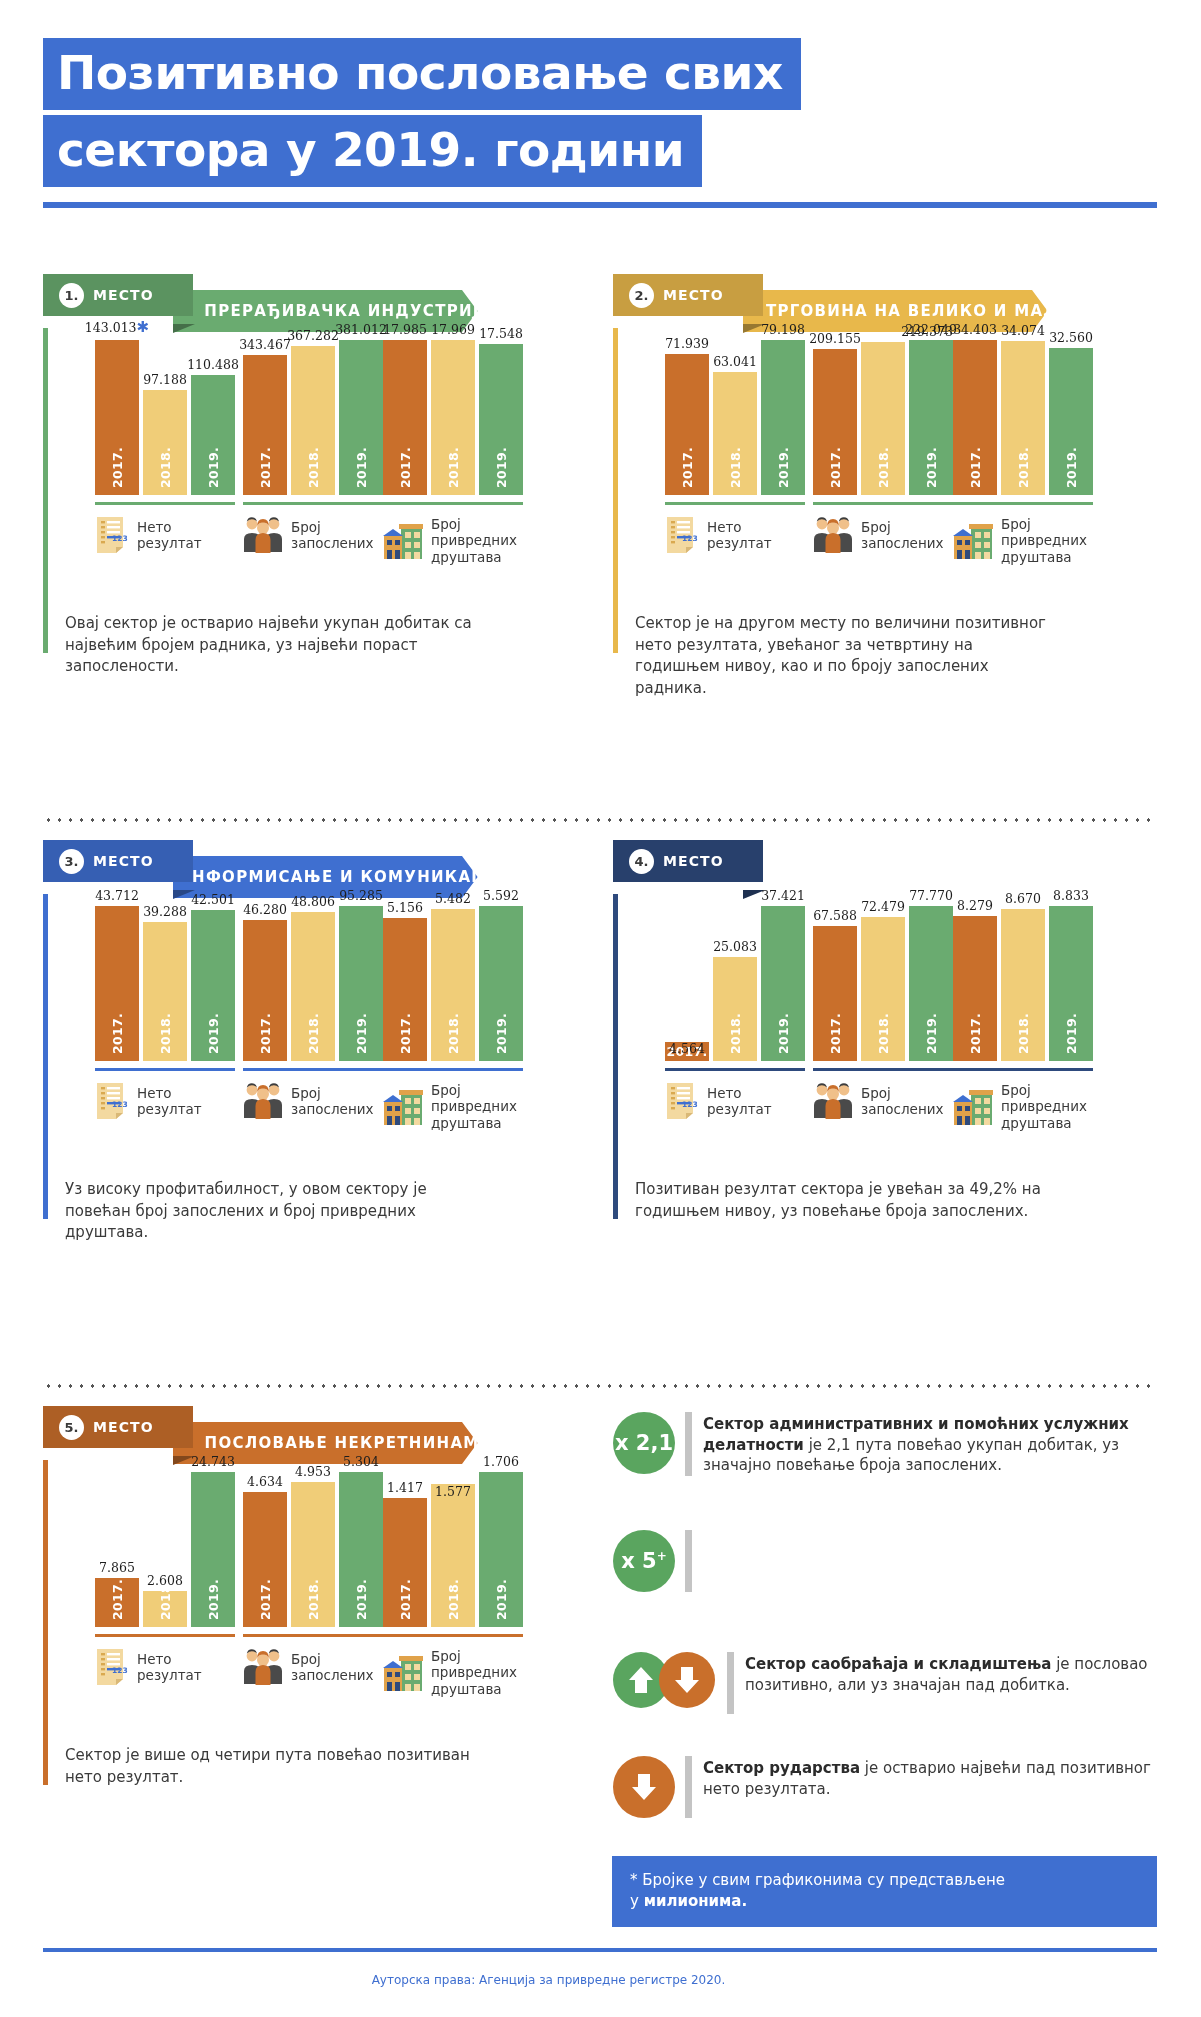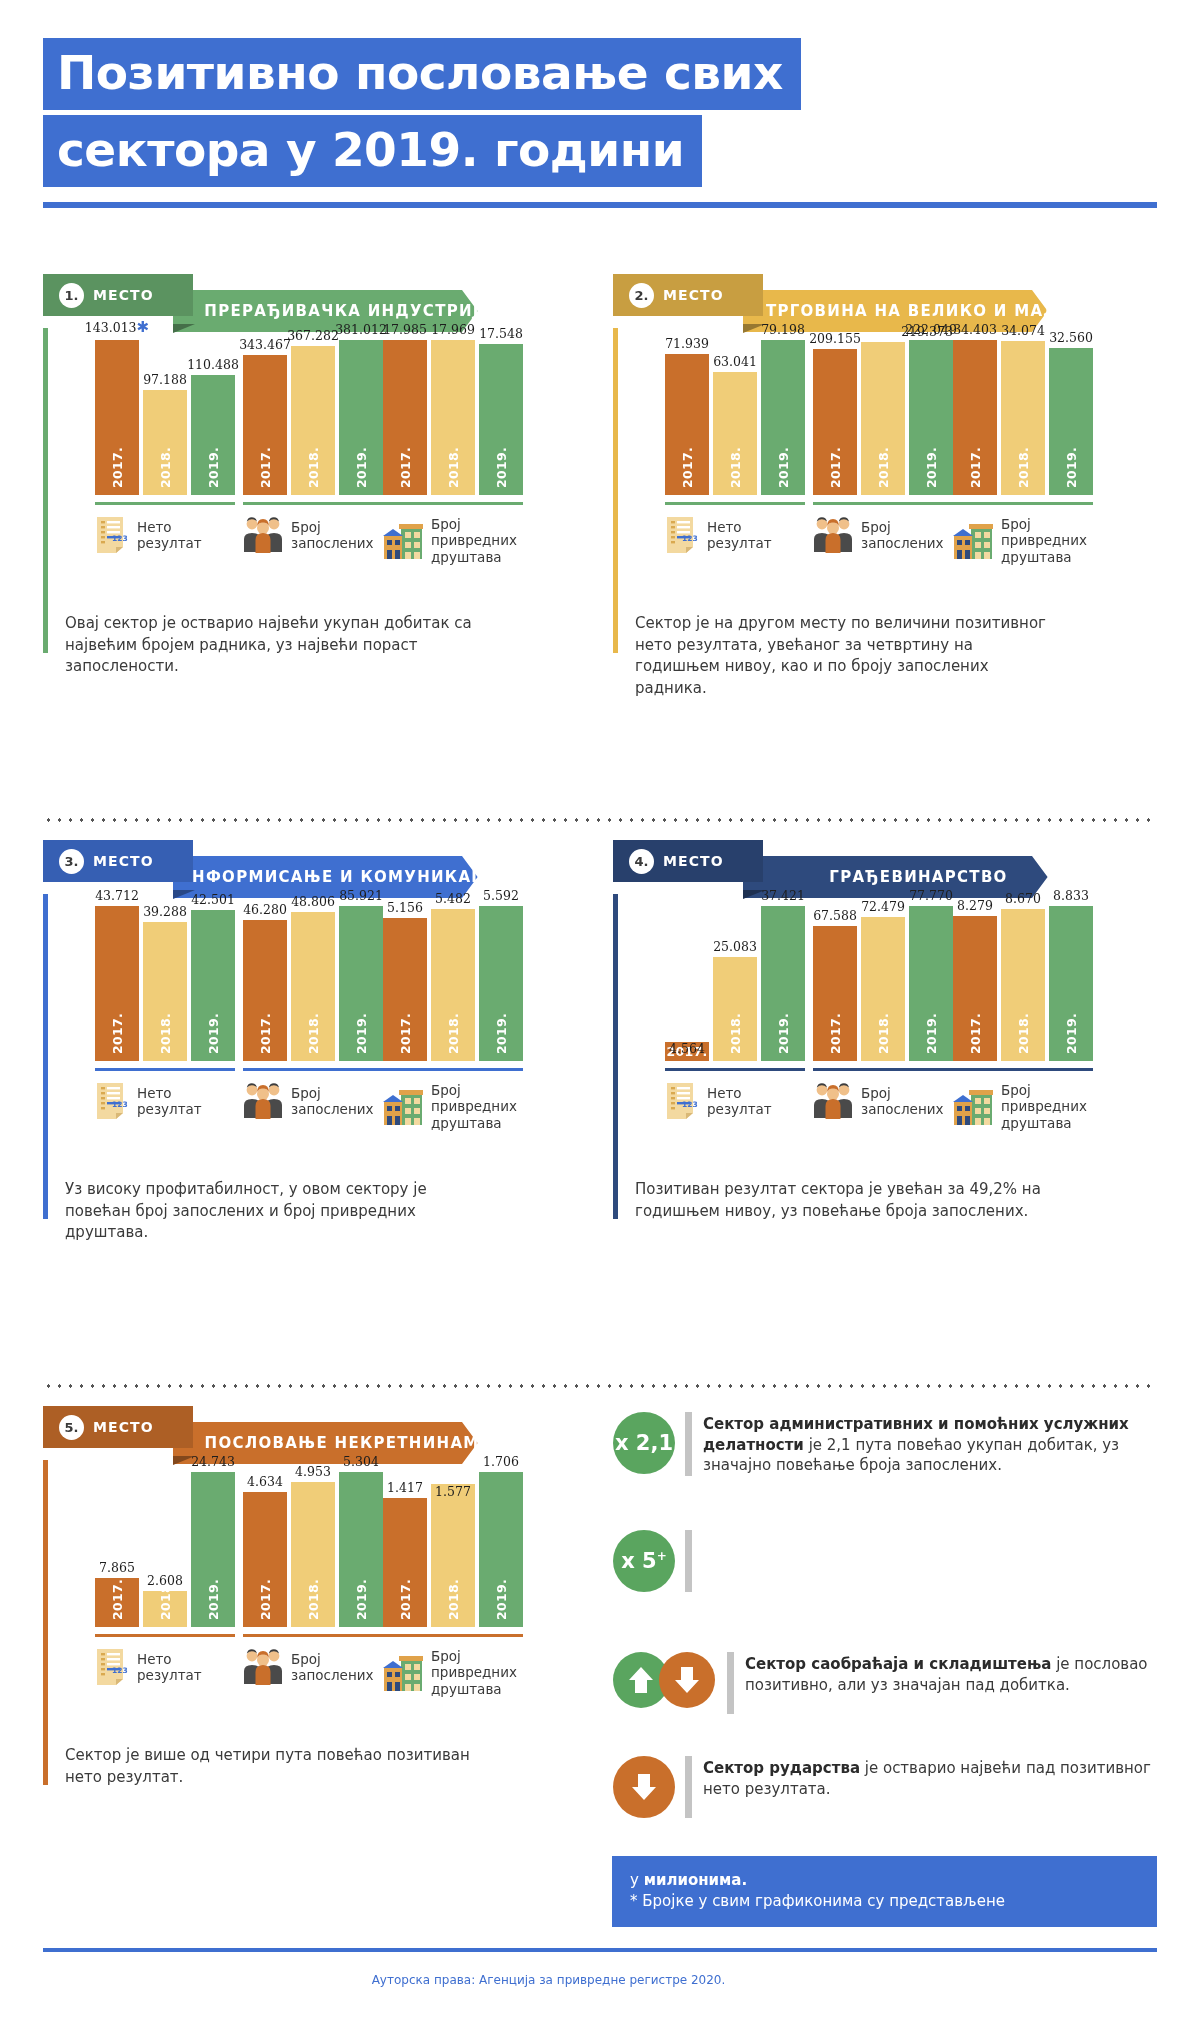--- a/index.html
+++ b/index.html
@@ -510,21 +510,21 @@
               <div class="bar-col" style="height:155px;">
         <div class="bar c2018" style="height:149px;">
           <span class="bar-year">2018.</span>
         </div>
         <span class="bar-val" style="bottom:149px;">48.806</span>
       </div>
               <div class="bar-col" style="height:155px;">
         <div class="bar c2019" style="height:155px;">
           <span class="bar-year">2019.</span>
         </div>
-        <span class="bar-val" style="bottom:155px;">85.921</span>
+        <span class="bar-val" style="bottom:155px;">95.285</span>
       </div>
             </div>
             <div class="legend-rule" style="background:#3f6fd0; width:140px;"></div>
             <div class="legend">
       <svg class="svgicon" width="40" height="38" viewBox="0 0 40 38">
     <circle cx="9" cy="8" r="5.4" fill="#f0c08a"></circle>
                 <path d="M3.8 5.5 q5-4.6 10.2 0 q-1 -4.3 -5.1 -4.3 q-4.2 0 -5.1 4.3z" fill="#3d3d3d"></path>
     <path d="M1 36 v-13 q0-6 8-6 q8 0 8 6 v13z" fill="#4a4a4a"></path>
     <circle cx="31" cy="8" r="5.4" fill="#f0c08a"></circle>
                 <path d="M25.8 5.5 q5-4.6 10.2 0 q-1 -4.3 -5.1 -4.3 q-4.2 0 -5.1 4.3z" fill="#3d3d3d"></path>
@@ -581,24 +581,20 @@
         </div>
         <div class="desc" style="left:22px; top:331px; width:415px;">Уз високу профитабилност, у овом сектору је повећан број запослених и број привредних друштава.</div>
       </div>
       <div class="panel" style="left: 613px; top: 848px; width: 445px;">
   <div class="ribbon">
     <div class="ribbon-left-block" style="background:#28406c;"></div>
     <div class="ribbon-badge" style="top:-8px;">
       <span class="badge-circle">4.</span>
       <span class="badge-text">МЕСТО</span>
     </div>
-    <div class="ribbon-band" style="background:#2e4a7d; left:130px; right:0;">
-      <span class="ribbon-title">ГРАЂЕВИНАРСТВО</span>
-      <span class="ribbon-notch" style="right:0; top:0;"></span>
-    </div>
     <div class="ribbon-fold" style="left:130px; bottom:-9px; background:#1e3051;"></div>
   </div>
   <div class="panel-rail" style="background:#2e4a7d; top:46px; height:325px;"></div>
   <div style="position:absolute; left:0; top:58px; width:445px;">
           <div class="chart-group" style="position:absolute; left:52px; top:0; width:200px;">
             <div class="bars" style="height:155px; width:140px;">
               <div class="bar-col" style="height:155px;">
         <div class="bar c2017" style="height:19px;">
           <span class="bar-year outside">2017.</span>
         </div>
@@ -895,20 +891,20 @@
           <svg width="26" height="30" viewBox="0 0 26 30">
             <path d="M13 28 L25 15 H19 V2 H7 V15 H1 z" fill="#ffffff"></path>
           </svg>
         </div>
         <div class="callout-bar"></div>
      <div class="callout-text"><b>Сектор рударства</b> је остварио највећи пад позитивног нето резултата.</div>
       </div>
     </div>
 
   <div class="footnote" style="left:612px; top:1856px; width:545px;">
+    <div><span>* Бројке у свим графиконима су представљене</span></div>
     <div><span>у </span><b>милионима.</b></div>
-    <div><span>* Бројке у свим графиконима су представљене</span></div>
   </div>
 
   <div class="footer-rule" style="left:43px; top:1948px; width:1114px;"></div>
   <div class="footer-text" style="left:0; top:1973px;">Ауторска права: Агенција за привредне регистре 2020.</div>
 
 </div>
 
 </body></html>

